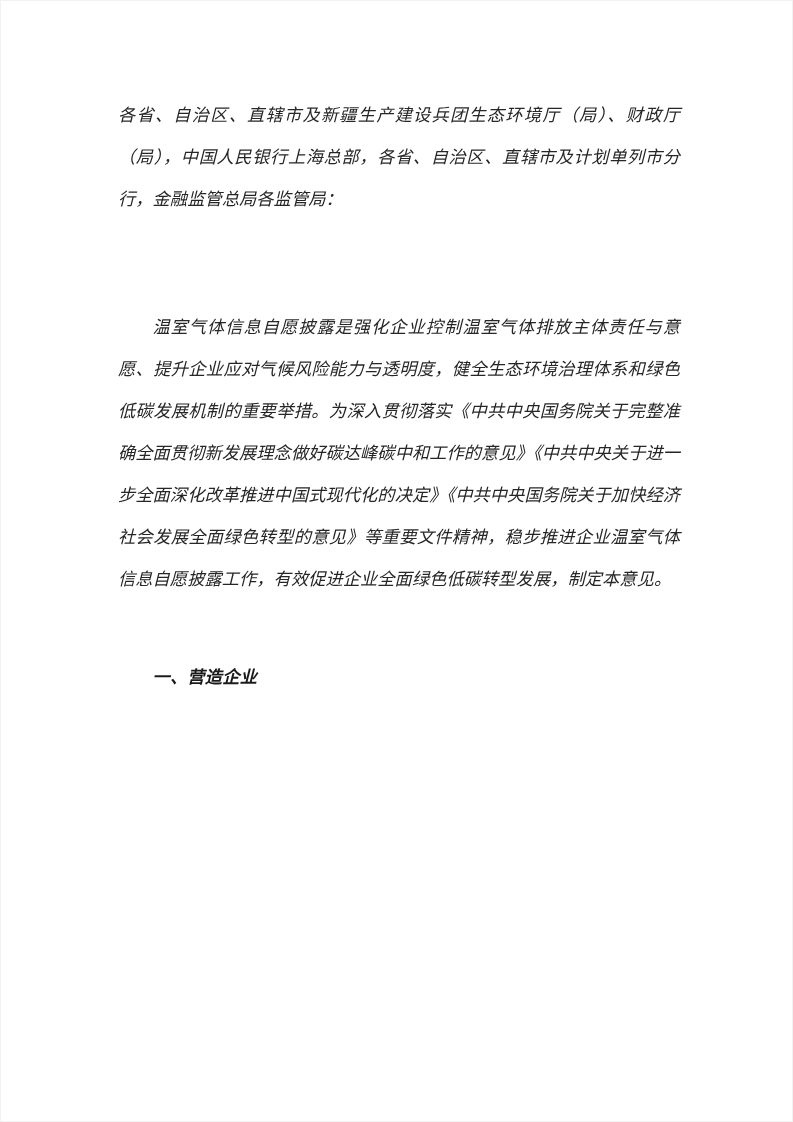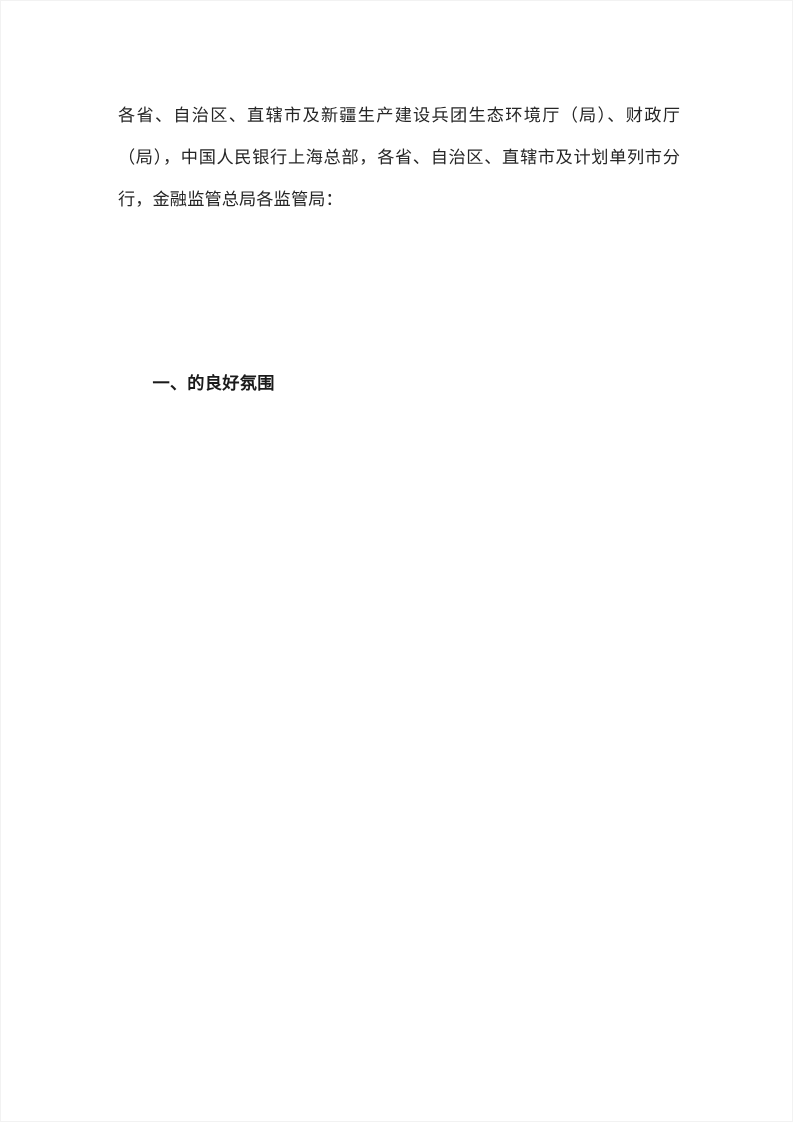--- a/index.html
+++ b/index.html
@@ -30,20 +30,21 @@
     border: 1px solid #f2f2f2;
     box-sizing: border-box;
     pointer-events: none;
   }
 
   .content {
     position: absolute;
     left: 118px;
     top: 94px;
     width: 562px;
+    font-style: italic;
   }
 
   .para {
     margin: 0;
     font-size: 17.2px;
     line-height: 42px;
     text-align: justify;
     text-justify: inter-ideograph;
     text-indent: 0;
     letter-spacing: 0.1px;
@@ -83,22 +84,23 @@
 <div class="page">
 
   <div class="page-border"></div>
 
   <div class="content">
 
     <p class="para">各省、自治区、直辖市及新疆生产建设兵团生态环境厅（局）、财政厅（局），中国人民银行上海总部，各省、自治区、直辖市及计划单列市分行，金融监管总局各监管局：</p>
 
     <div class="spacer-addressee"></div>
 
+    <p class="para indent">温室气体信息自愿披露是强化企业控制温室气体排放主体责任与意愿、提升企业应对气候风险能力与透明度，健全生态环境治理体系和绿色低碳发展机制的重要举措。为深入贯彻落实《中共中央国务院关于完整准确全面贯彻新发展理念做好碳达峰碳中和工作的意见》《中共中央关于进一步全面深化改革推进中国式现代化的决定》《中共中央国务院关于加快经济社会发展全面绿色转型的意见》等重要文件精神，稳步推进企业温室气体信息自愿披露工作，有效促进企业全面绿色低碳转型发展，制定本意见。</p>
 
     <div class="spacer-before-heading"></div>
 
-    <h2 class="heading">一、的良好氛围</h2>
+    <h2 class="heading">一、营造企业</h2>
 
     <div class="spacer-after-heading"></div>
 
 
   </div>
 </div>
 
 </body></html>

